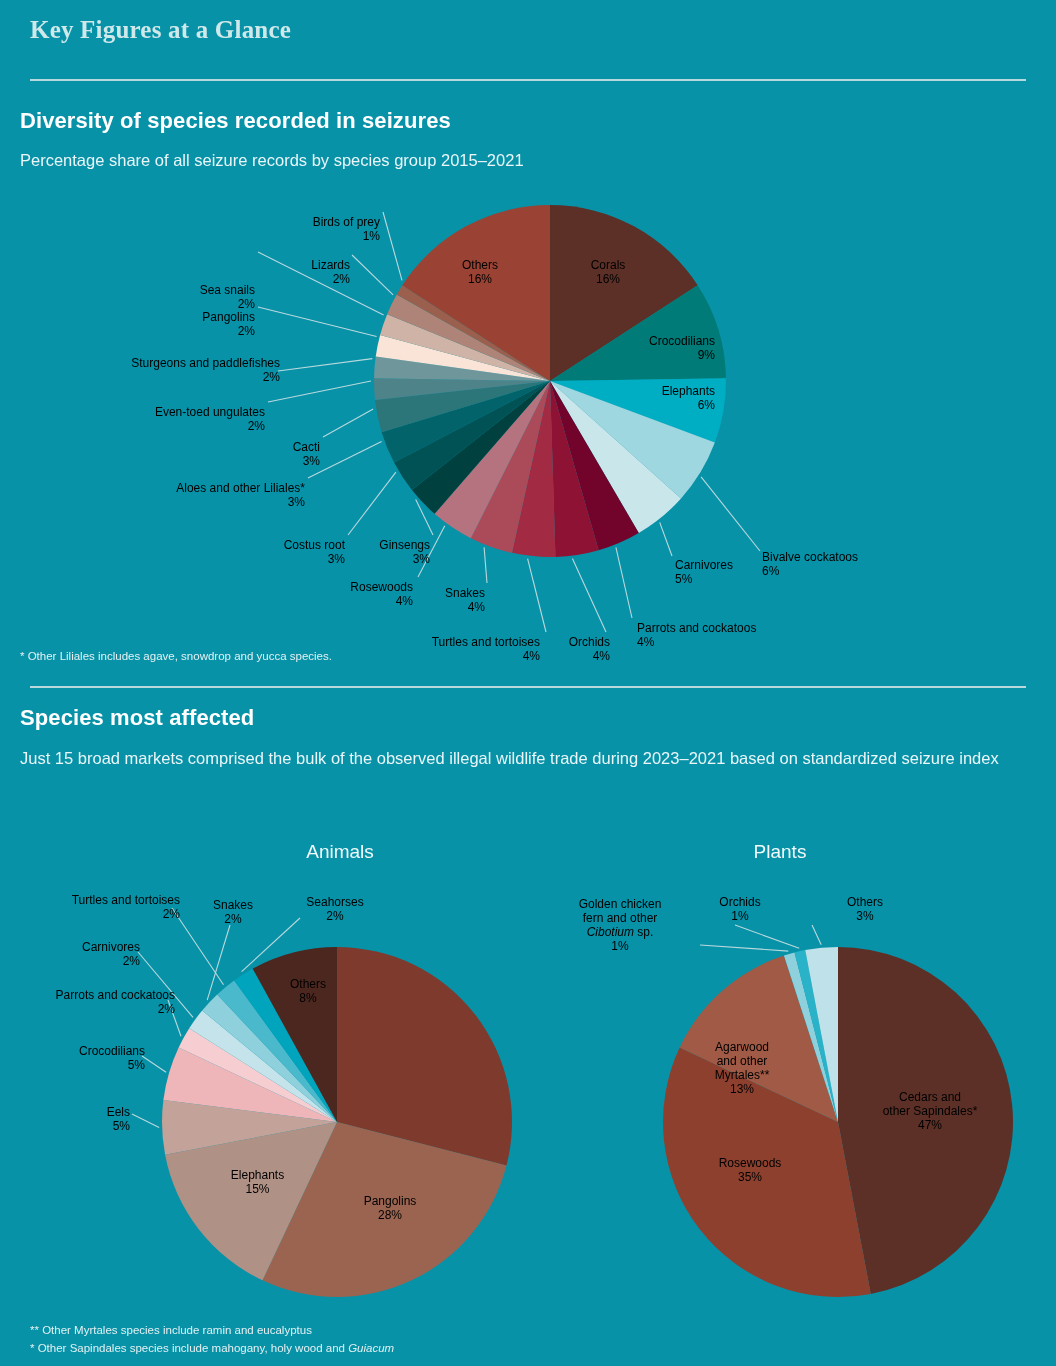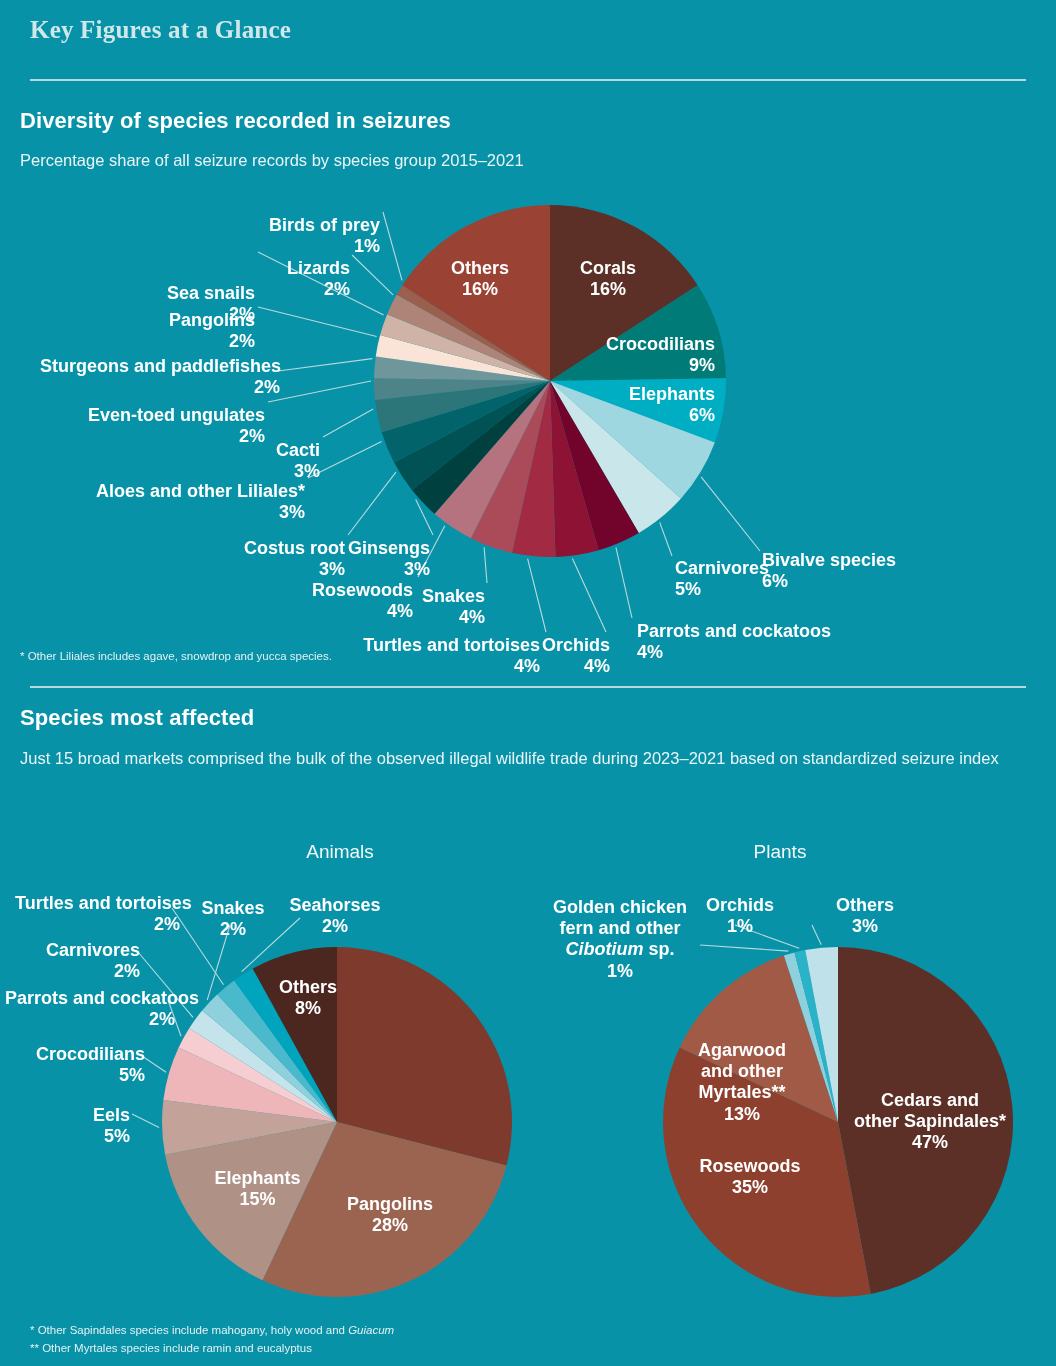--- a/index.html
+++ b/index.html
@@ -64,23 +64,23 @@
     text-align:center;
   }
   #heading-animals{left:160px;top:841px;width:360px;}
   #heading-plants{left:600px;top:841px;width:360px;}
 
   svg{position:absolute;left:0;top:0;overflow:visible;}
   .leader{stroke:#b9d9dd;stroke-width:1.1;fill:none;}
 
   .lbl{
     position:absolute;
-    font-size:18px;
-    font-weight:bold;
-    color:#ffffff;
+    font-size:12px;
+    font-weight:normal;
+    color:#000000;
     line-height:1.18;
     white-space:nowrap;
   }
   .lbl.r{text-align:right;}
   .lbl.l{text-align:left;}
   .lbl.c{text-align:center;}
   .lbl .pct{display:block;}
 </style>
 </head>
 <body>
@@ -140,21 +140,21 @@
   <div class="lbl c" style="left:548px;top:258px;width:120px;">
     <span>Corals</span><span class="pct">16%</span>
   </div>
   <div class="lbl r" style="left:505px;top:334px;width:210px;">
     <span>Crocodilians</span><span class="pct">9%</span>
   </div>
   <div class="lbl r" style="left:505px;top:384px;width:210px;">
     <span>Elephants</span><span class="pct">6%</span>
   </div>
   <div class="lbl l" style="left:762px;top:550px;width:220px;">
-    <span>Bivalve species</span><span class="pct">6%</span>
+    <span>Bivalve cockatoos</span><span class="pct">6%</span>
   </div>
   <div class="lbl l" style="left:675px;top:558px;width:150px;">
     <span>Carnivores</span><span class="pct">5%</span>
   </div>
   <div class="lbl l" style="left:637px;top:621px;width:220px;">
     <span>Parrots and cockatoos</span><span class="pct">4%</span>
   </div>
   <div class="lbl r" style="left:510px;top:635px;width:100px;">
     <span>Orchids</span><span class="pct">4%</span>
   </div>
@@ -285,17 +285,17 @@
     <span>Golden chicken</span><span class="pct">fern and other</span><span class="pct"><em class="ital">Cibotium</em><span> sp.</span></span><span class="pct">1%</span>
   </div>
   <div class="lbl c" style="left:690px;top:895px;width:100px;">
     <span>Orchids</span><span class="pct">1%</span>
   </div>
   <div class="lbl c" style="left:820px;top:895px;width:90px;">
     <span>Others</span><span class="pct">3%</span>
   </div>
 
   <div class="footnote" id="fnbottom">
+    <div>** Other Myrtales species include ramin and eucalyptus</div>
     <div><span>* Other Sapindales species include mahogany, holy wood and </span><em class="ital">Guiacum</em></div>
-    <div>** Other Myrtales species include ramin and eucalyptus</div>
   </div>
 
 </div>
 
 </body></html>

